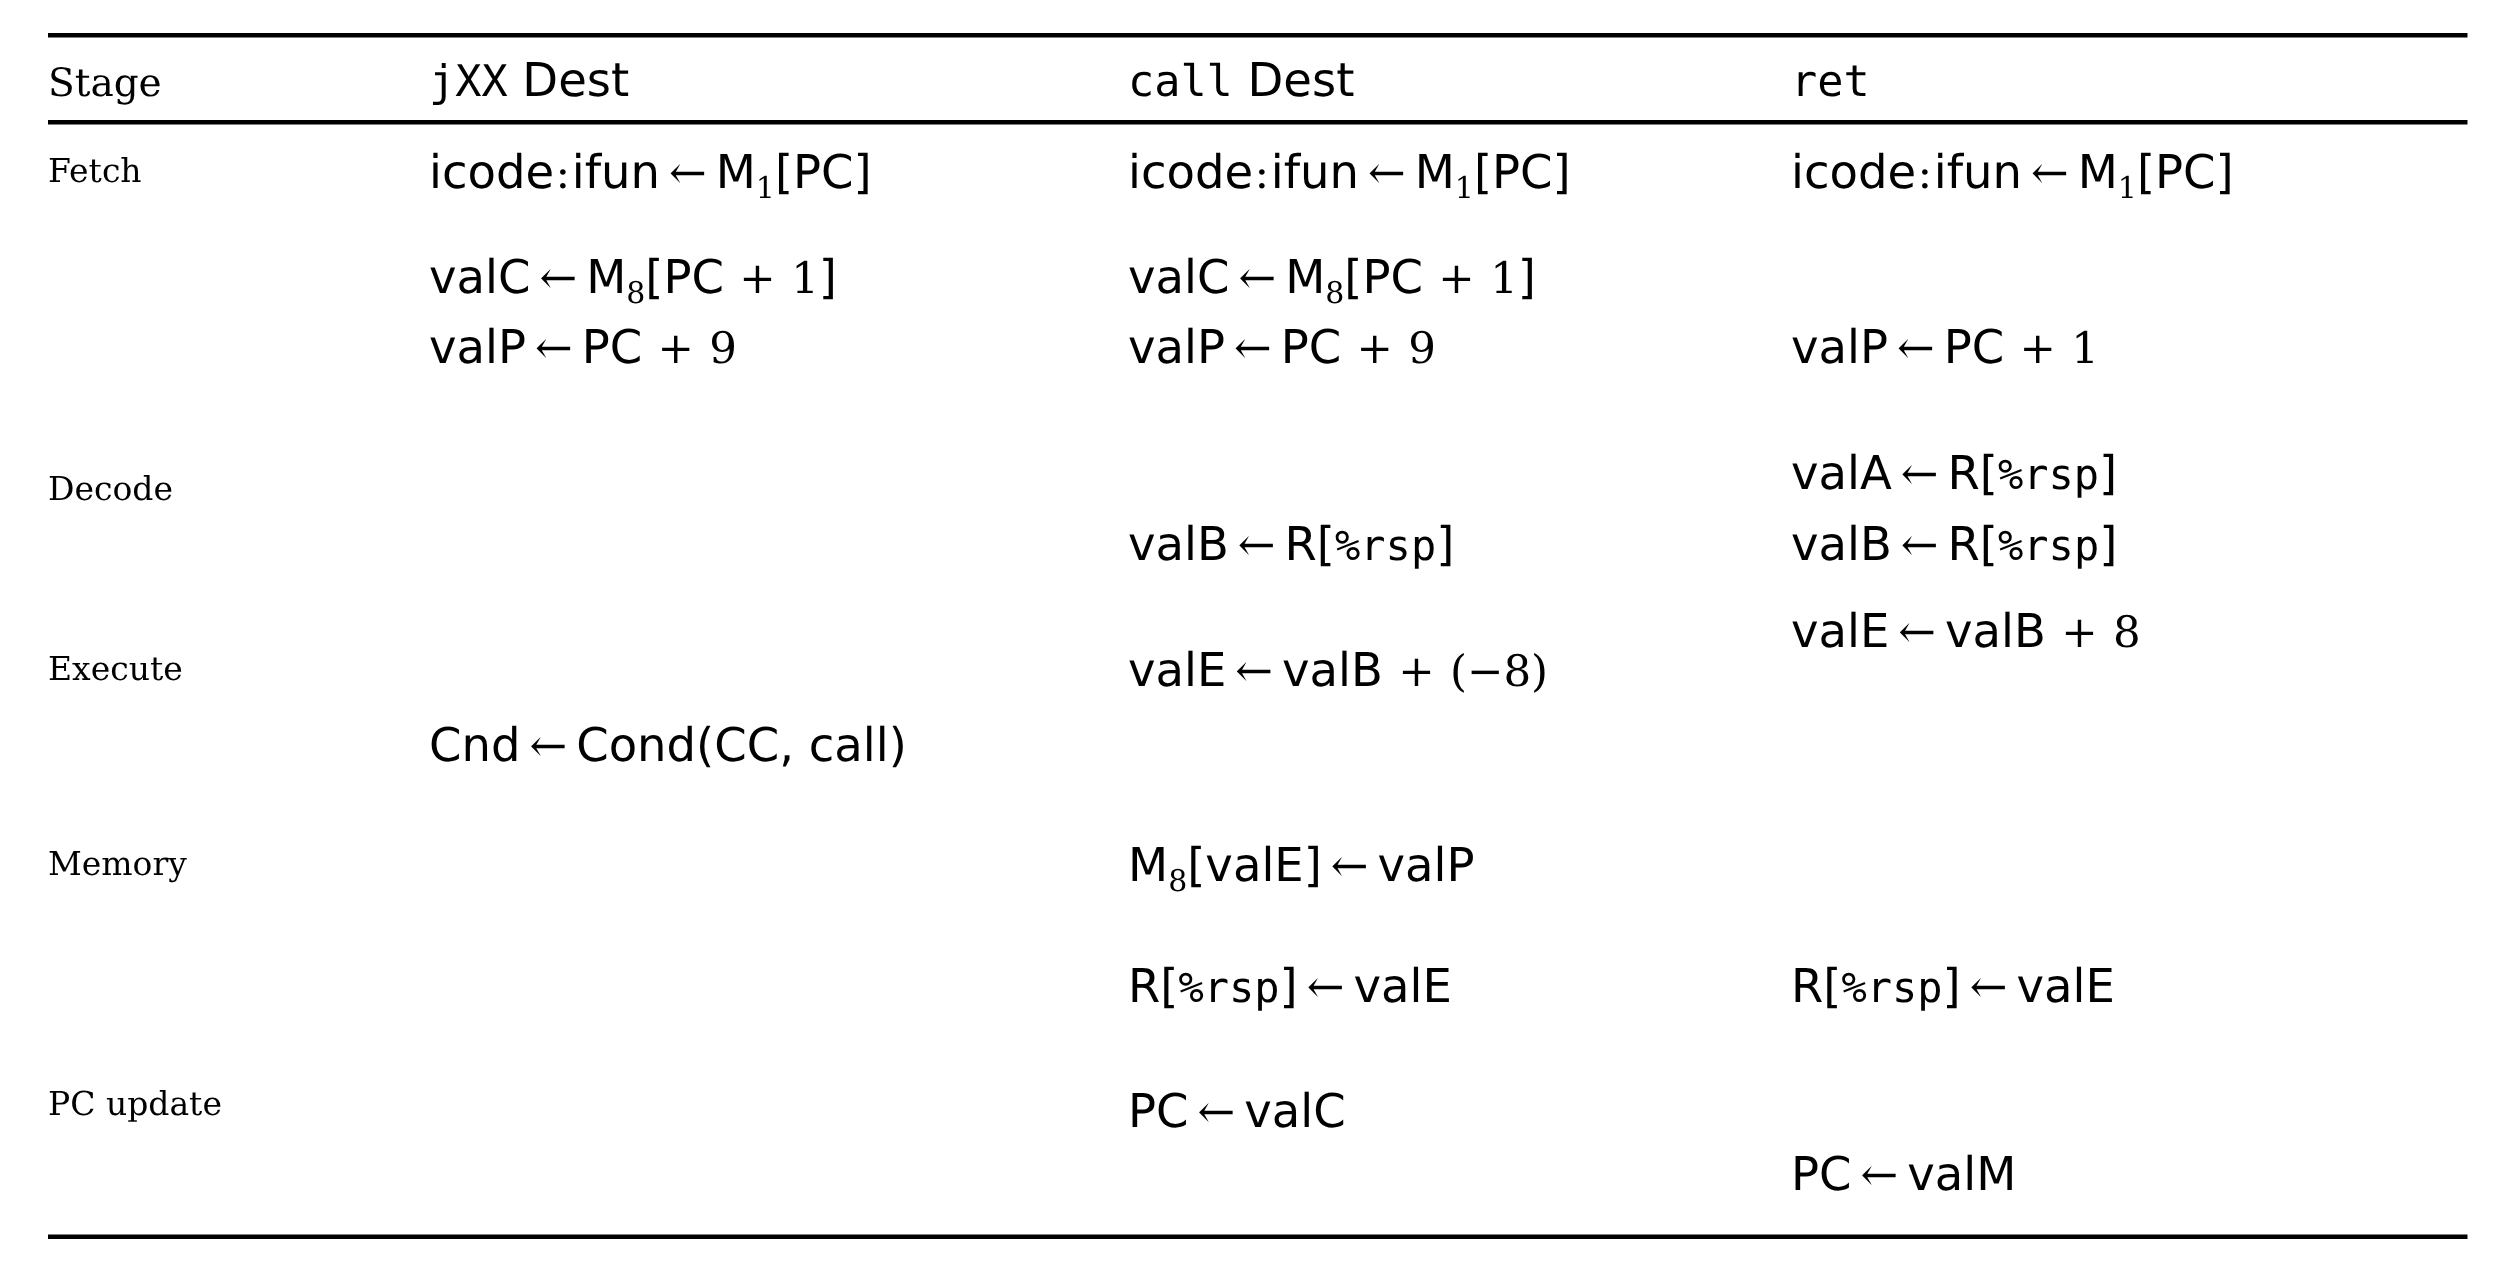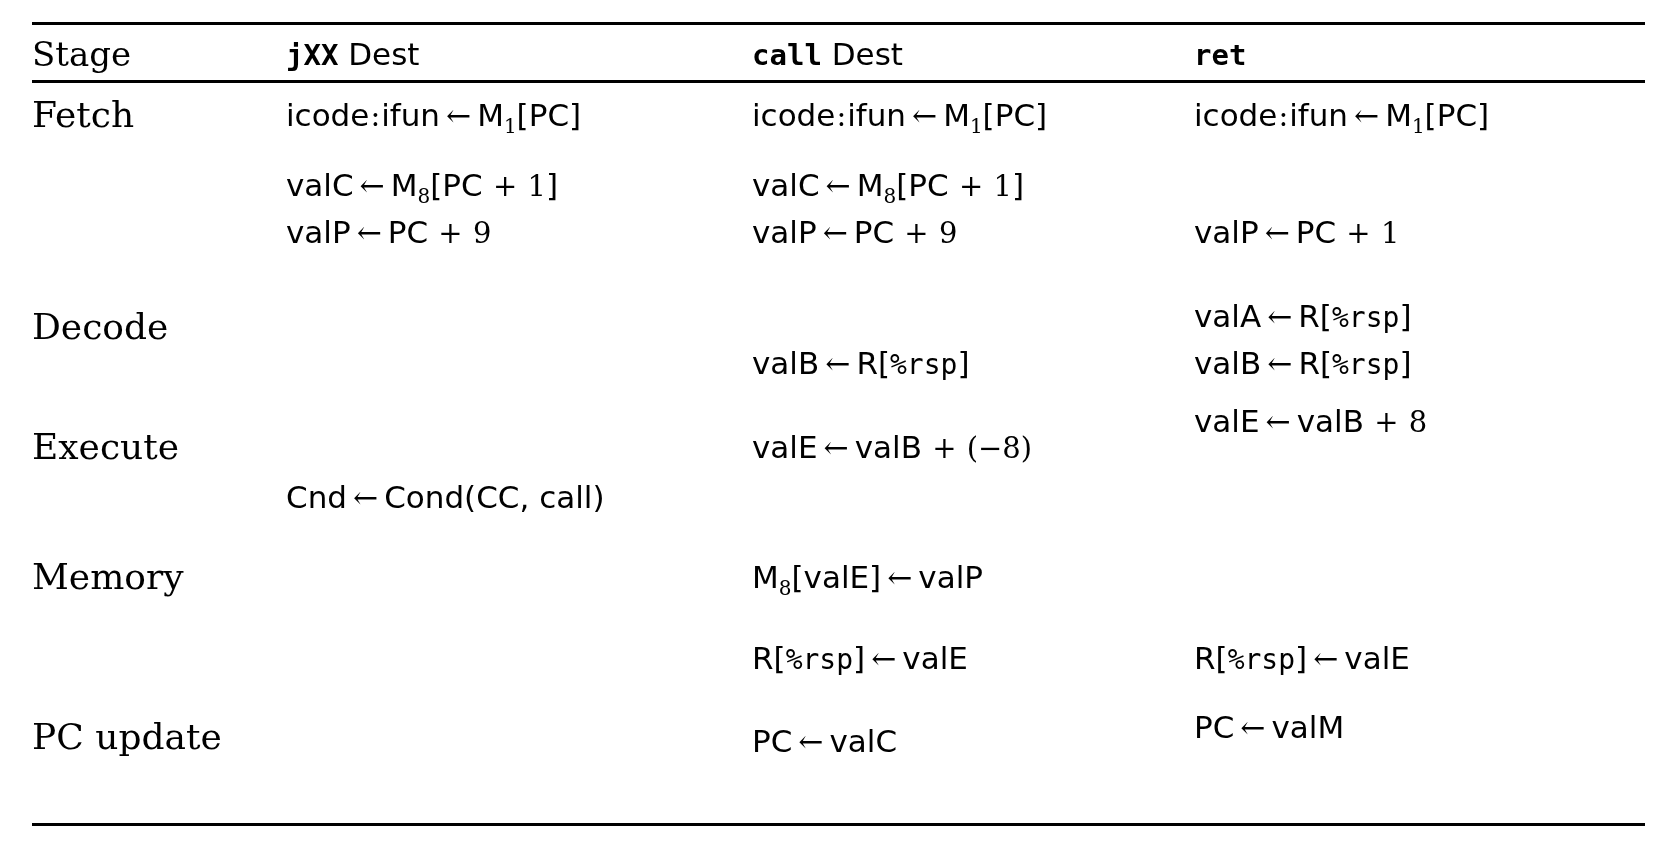--- a/index.html
+++ b/index.html
@@ -41,39 +41,38 @@
   
   .hdr {
     position: absolute;
     top: 34px;
     white-space: nowrap;
     font-size: 31px;
     line-height: 40px;
   }
   .hdr-stage {
     font-family: "DejaVu Serif", serif;
-    font-size: 34px;
+    font-size: 26px;
   }
   .mono {
     font-family: "DejaVu Sans Mono", monospace;
     font-size: 29px;
     letter-spacing: 0px;
-    font-weight: bold;
   }
   .sans {
     font-family: "DejaVu Sans", sans-serif;
     font-size: 31px;
   }
 
   
   .stage-label {
     position: absolute;
     left: 32px;
     font-family: "DejaVu Serif", serif;
-    font-size: 36px;
+    font-size: 22px;
     line-height: 38px;
     white-space: nowrap;
     text-align: center;
   }
 
   
   .expr {
     position: absolute;
     white-space: nowrap;
     font-family: "DejaVu Sans", sans-serif;
@@ -190,17 +189,17 @@
   <div class="expr col-call" style="top:639px">
     <span>R[<span class="reg">%rsp</span>]</span><span class="arrow">←</span><span>valE</span>
   </div>
   <div class="expr col-ret" style="top:639px">
     <span>R[<span class="reg">%rsp</span>]</span><span class="arrow">←</span><span>valE</span>
   </div>
 
   <div class="expr col-call" style="top:722px">
     <span>PC</span><span class="arrow">←</span><span>valC</span>
   </div>
-  <div class="expr col-ret" style="top:708px">
+  <div class="expr col-ret" style="top:764px">
     <span>PC</span><span class="arrow">←</span><span>valM</span>
   </div>
 
 </div>
 
 </body></html>

